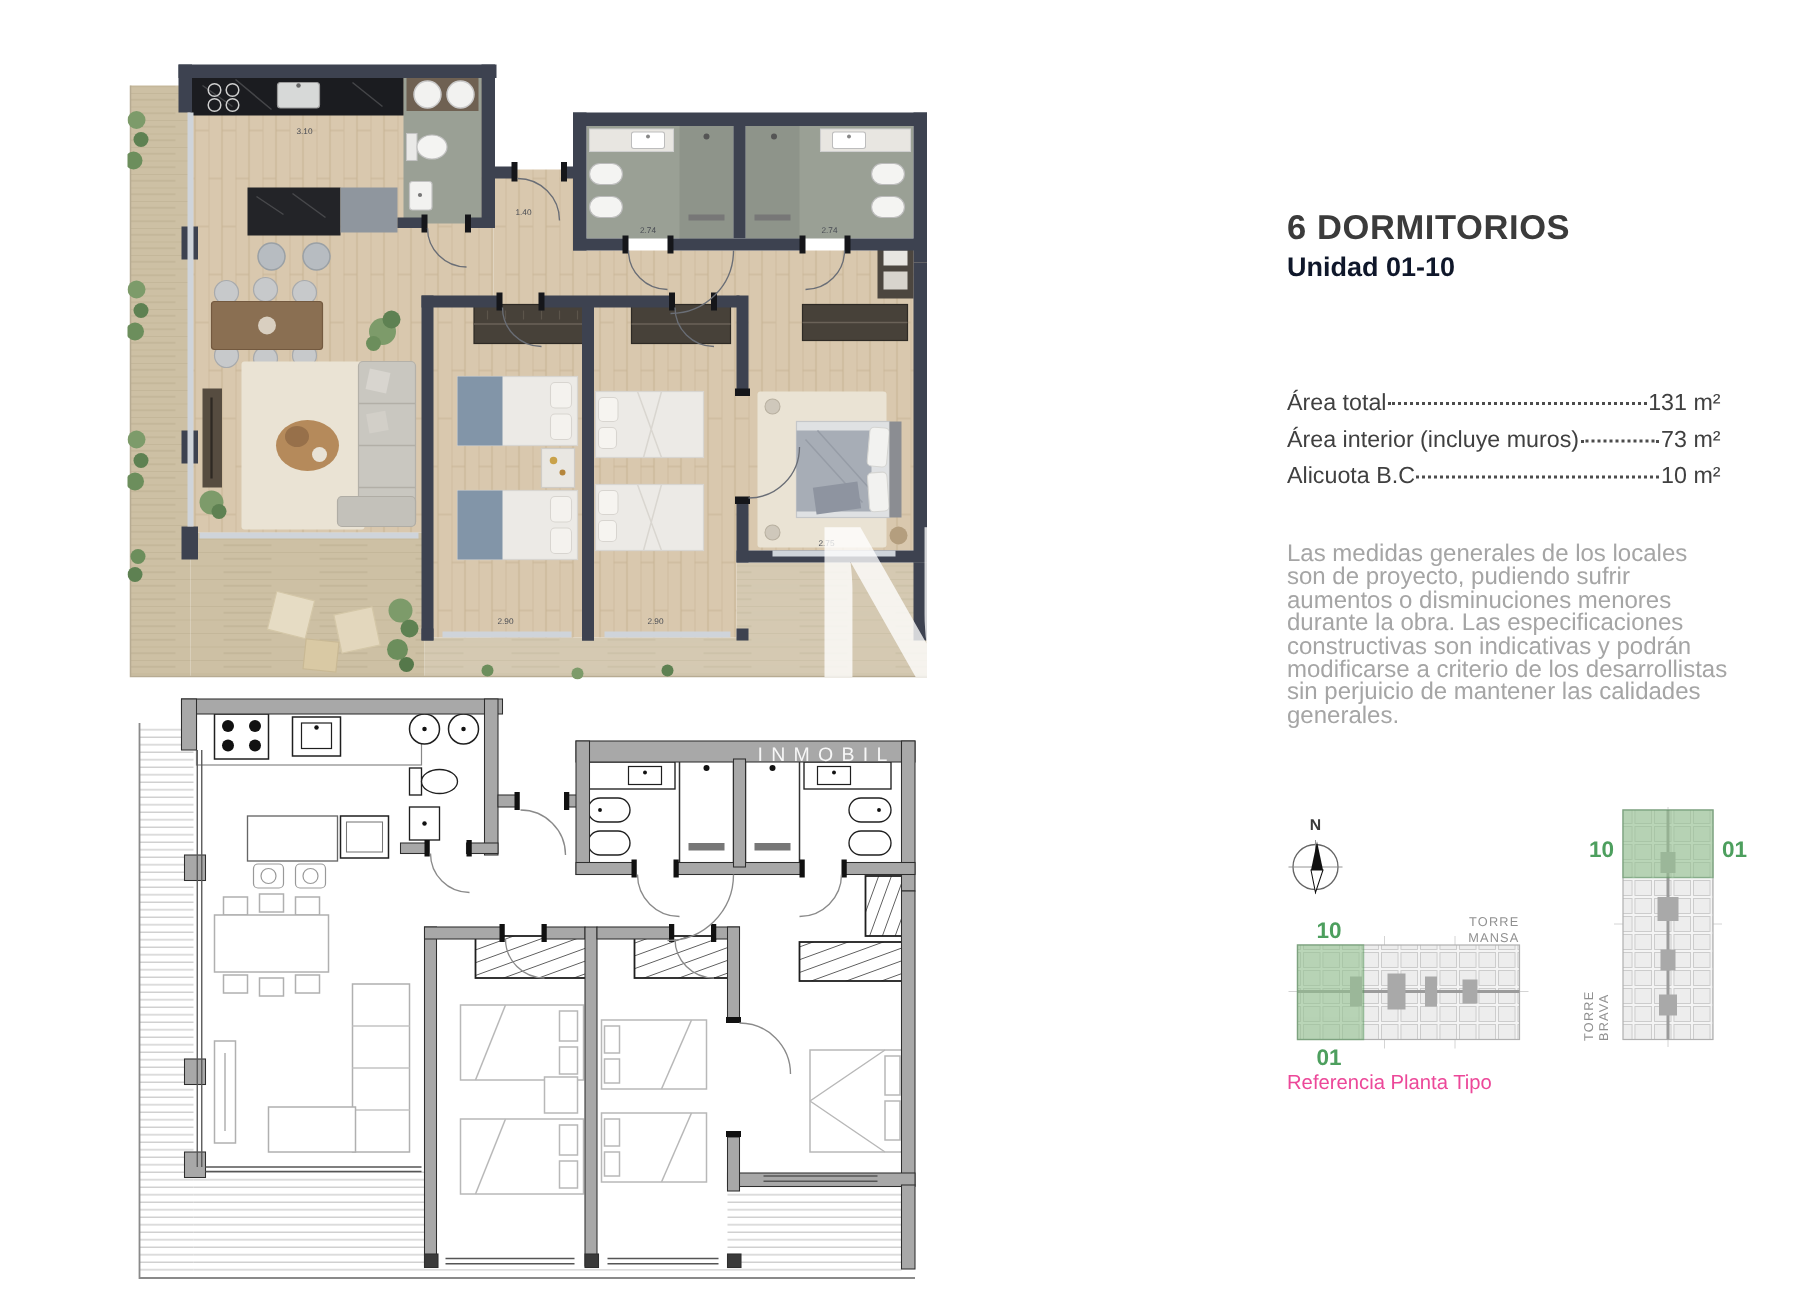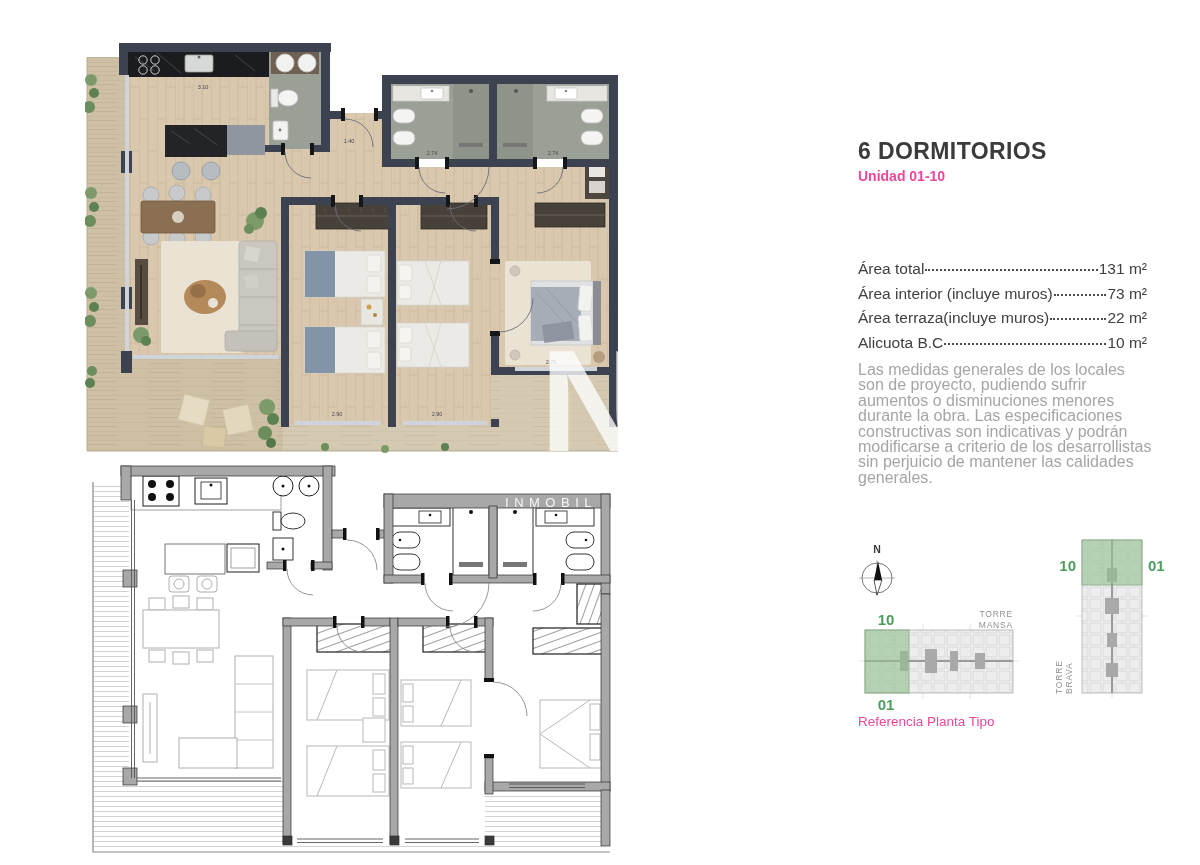--- a/index.html
+++ b/index.html
@@ -3,21 +3,21 @@
 <meta charset="utf-8">
 <style>
   html,body{margin:0;padding:0;background:#fff;}
   .page{position:relative;width:1200px;height:865px;background:#ffffff;overflow:hidden;
         font-family:"Liberation Sans",sans-serif;color:#3b3b3b;}
   svg{display:block;}
   .plan-top{position:absolute;left:85px;top:35px;}
   .plan-bottom{position:absolute;left:85px;top:462px;}
   .title-block{position:absolute;left:858px;top:138px;}
   .title{font-size:23px;font-weight:700;color:#3b3b3b;letter-spacing:.4px;}
-  .subtitle{font-size:14px;font-weight:700;color:#ec4899;margin-top:3px;}
+  .subtitle{font-size:18px;font-weight:700;color:#0f172a;margin-top:3px;}
   .areas{position:absolute;left:858px;top:260px;width:289px;font-size:15.5px;color:#404040;}
   .arow{display:flex;align-items:baseline;height:24.5px;}
   .alabel{white-space:nowrap;}
   .dots{flex:1;border-bottom:2px dotted #4c4c4c;margin:0 1px;transform:translateY(-3px);}
   .aval{white-space:nowrap;}
   .disclaimer{position:absolute;left:858px;top:362px;width:296px;font-size:16px;
               line-height:15.4px;color:#a5a5a5;}
   .refmap{position:absolute;left:855px;top:538px;}
   .caption{position:absolute;left:858px;top:714px;font-size:13.5px;color:#ec4899;}
   text{font-family:"Liberation Sans",sans-serif;}
@@ -508,25 +508,20 @@
       <span class="alabel">Área total</span>
       <span class="dots"></span>
       <span class="aval">131 m²</span>
     </div>
     <div class="arow">
       <span class="alabel">Área interior (incluye muros)</span>
       <span class="dots"></span>
       <span class="aval">73 m²</span>
     </div>
     <div class="arow">
-      <span class="alabel">Área terraza(incluye muros)</span>
-      <span class="dots"></span>
-      <span class="aval">22 m²</span>
-    </div>
-    <div class="arow">
       <span class="alabel">Alicuota B.C</span>
       <span class="dots"></span>
       <span class="aval">10 m²</span>
     </div>
   </div>
 
   <div class="disclaimer">Las medidas generales de los locales son de proyecto, pudiendo sufrir aumentos o disminuciones menores durante la obra. Las especificaciones constructivas son indicativas y podrán modificarse a criterio de los desarrollistas sin perjuicio de mantener las calidades generales.</div>
 
   <svg class="refmap" width="320" height="178" viewBox="0 0 320 178">
     <defs>

